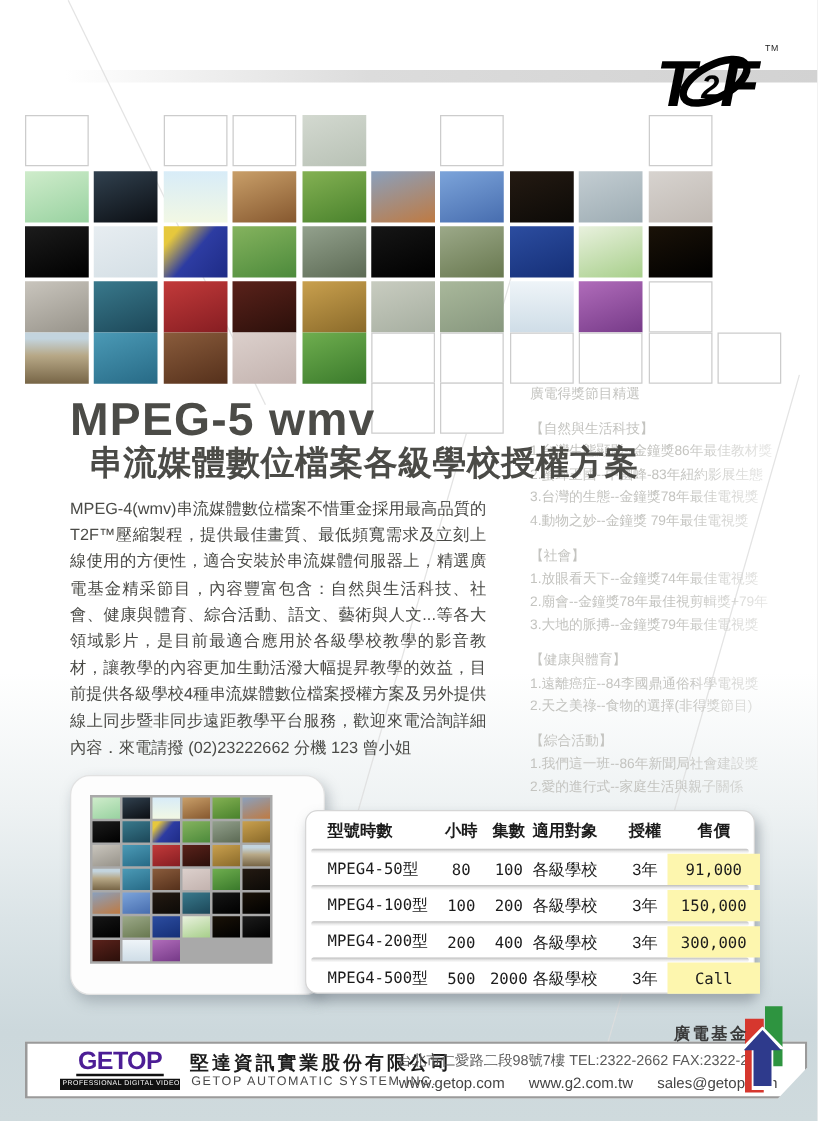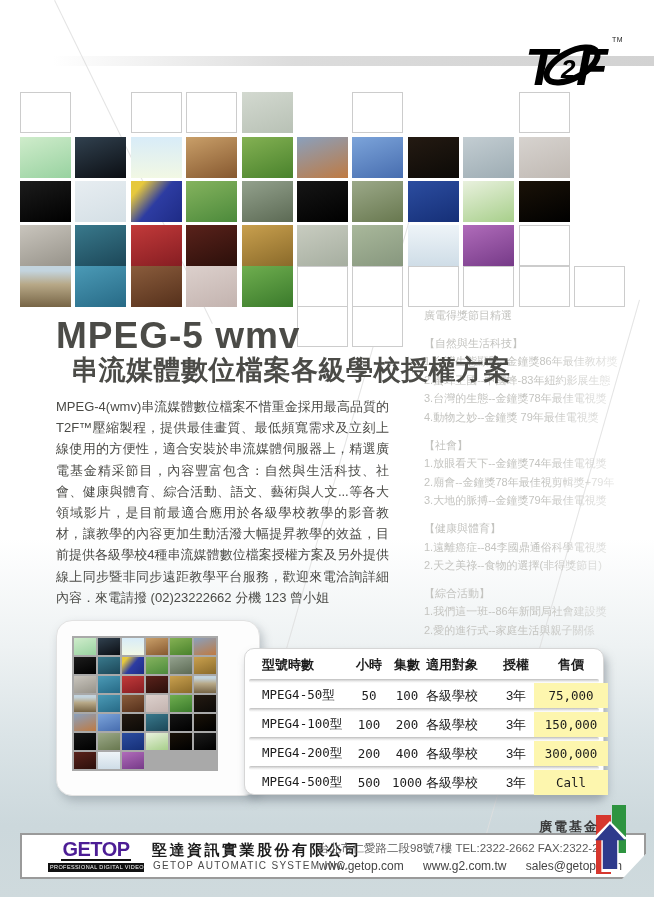--- a/index.html
+++ b/index.html
@@ -241,25 +241,25 @@
           <div class="pc pc0">型號時數</div>
           <div class="pc pc1">小時</div>
           <div class="pc pc2">集數</div>
           <div class="pc pc3">適用對象</div>
           <div class="pc pc4">授權</div>
           <div class="pc pc5">售價</div>
         </div>
         <div class="pdiv"></div>
         <div class="prow">
           <div class="pc pc0 mono">MPEG4-50型</div>
-          <div class="pc pc1 mono">50</div>
+          <div class="pc pc1 mono">80</div>
           <div class="pc pc2 mono">100</div>
           <div class="pc pc3">各級學校</div>
           <div class="pc pc4">3年</div>
-          <div class="pc pc5 yellow mono">75,000</div>
+          <div class="pc pc5 yellow mono">91,000</div>
         </div>
         <div class="pdiv"></div>
         <div class="prow">
           <div class="pc pc0 mono">MPEG4-100型</div>
           <div class="pc pc1 mono">100</div>
           <div class="pc pc2 mono">200</div>
           <div class="pc pc3">各級學校</div>
           <div class="pc pc4">3年</div>
           <div class="pc pc5 yellow mono">150,000</div>
         </div>
@@ -269,21 +269,21 @@
           <div class="pc pc1 mono">200</div>
           <div class="pc pc2 mono">400</div>
           <div class="pc pc3">各級學校</div>
           <div class="pc pc4">3年</div>
           <div class="pc pc5 yellow mono">300,000</div>
         </div>
         <div class="pdiv"></div>
         <div class="prow">
           <div class="pc pc0 mono">MPEG4-500型</div>
           <div class="pc pc1 mono">500</div>
-          <div class="pc pc2 mono">1000</div>
+          <div class="pc pc2 mono">2000</div>
           <div class="pc pc3">各級學校</div>
           <div class="pc pc4">3年</div>
           <div class="pc pc5 yellow mono">Call</div>
         </div>
       </div>
   </div>
 
   <div class="fund-label">廣電基金</div>
   <div class="fl-red"></div>
   <div class="fl-green"></div>

